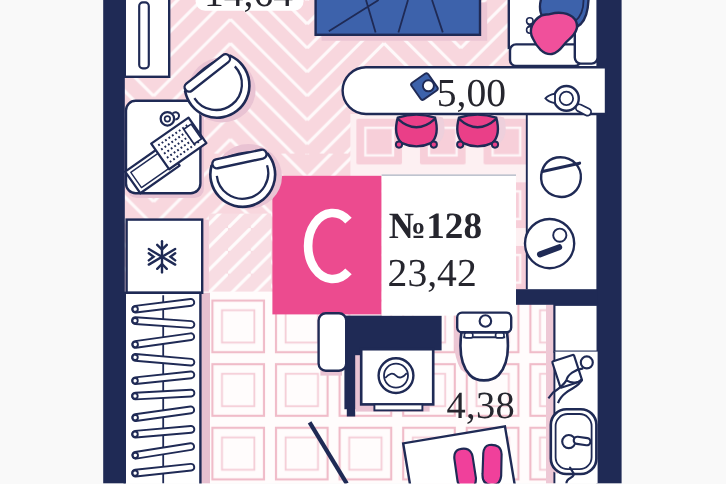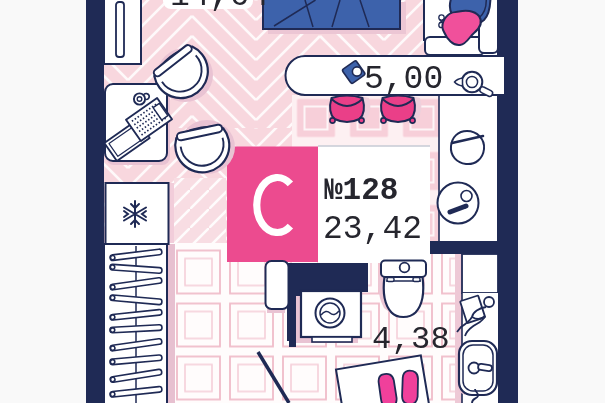--- a/index.html
+++ b/index.html
@@ -1,17 +1,17 @@
 <!DOCTYPE html>
 <html><head>
 <meta charset="utf-8">
 <style>
 html,body{margin:0;padding:0;background:#f9f9f9;}
 #stage{position:relative;width:605px;height:403px;overflow:hidden;
-font-family:Liberation Mono, monospace;}
+font-family:Liberation Serif, serif;}
 </style>
 </head>
 <body>
 <div id="stage">
 <svg width="605" height="403" viewBox="0 0 605 403">
 <defs>
 <pattern id="herr" width="128" height="128" patternUnits="userSpaceOnUse">
   <rect width="128" height="128" fill="#f8d7de"></rect>
   <g stroke="#ffffff" stroke-width="2.6" opacity="0.85">
     <path d="M0 -60 L64 -124 M0 -40 L64 -104 M0 -20 L64 -84 M0 0 L64 -64 M0 20 L64 -44 M0 40 L64 -24 M0 60 L64 -4 M0 80 L64 16 M0 100 L64 36 M0 120 L64 56 M0 140 L64 76 M0 160 L64 96 M0 180 L64 116"></path>

